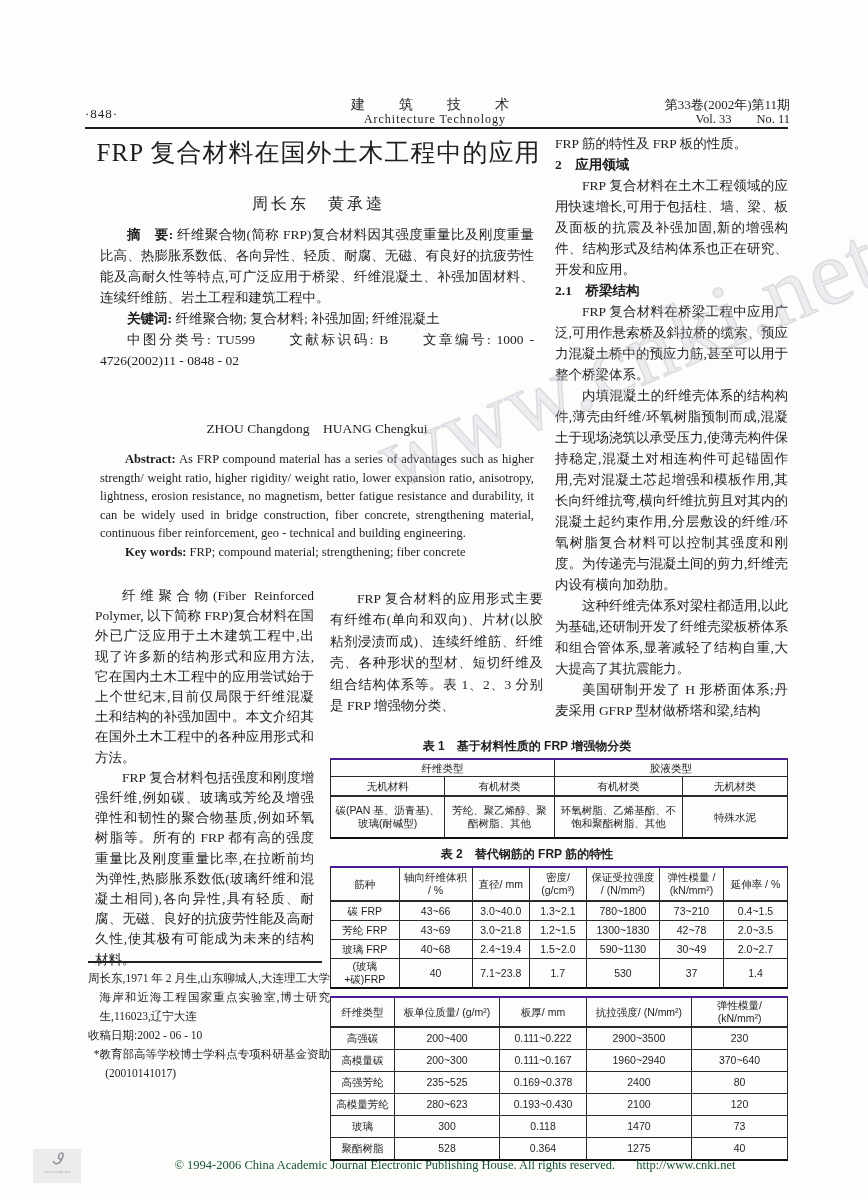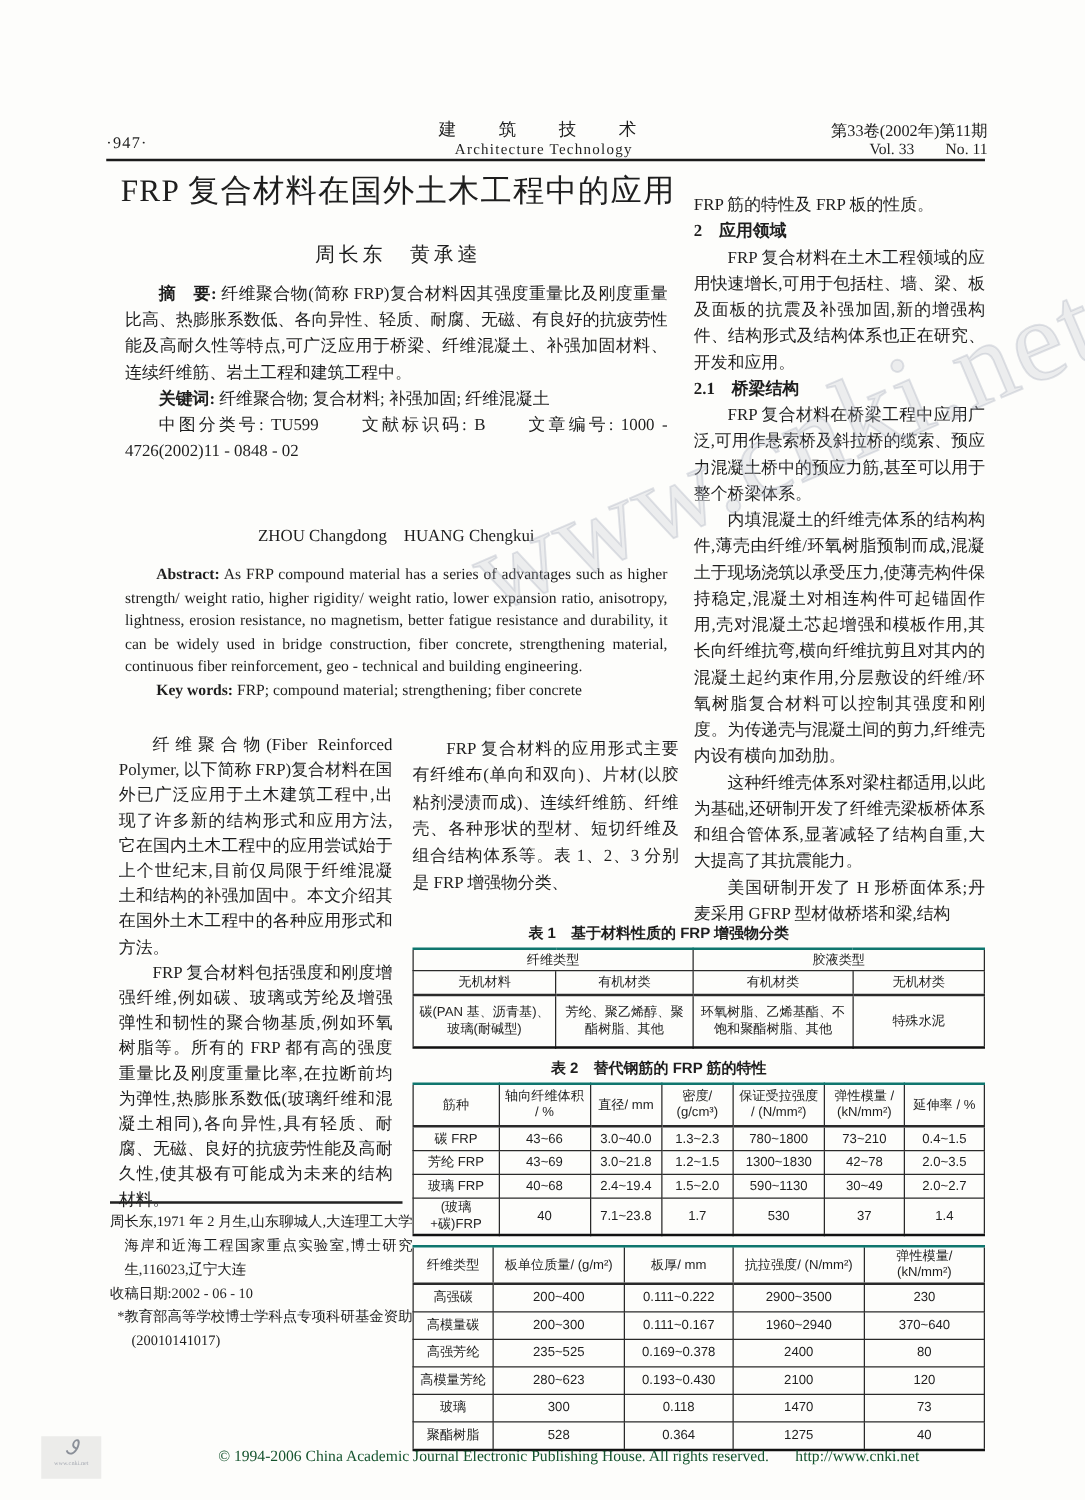--- a/index.html
+++ b/index.html
@@ -27,35 +27,35 @@
   .enauthors{left:100px;top:420px;width:434px;text-align:center;font-size:13.5px;}
   .enabs{left:100px;top:450px;width:434px;font-size:12.5px;line-height:18.6px;text-align:justify;}
   .enabs p{margin:0;text-indent:2em;}
   
   .col{font-size:13.5px;text-align:justify;}
   .col p{margin:0;text-indent:2em;}
   .col p.noindent{text-indent:0;}
   .col .h{font-weight:bold;text-indent:0;}
   .col-left{left:95px;top:586px;width:219px;line-height:20.2px;}
   .col-mid{left:330px;top:588px;width:213px;line-height:21.4px;}
-  .col-right{left:555px;top:133px;width:233px;line-height:21px;margin-top:20px;}
+  .col-right{left:555px;top:133px;width:233px;line-height:21px;}
   
   .bio-rule{left:88px;top:961px;width:234px;height:2px;background:#222;}
   .bio{left:88px;top:969px;width:242px;font-size:11.5px;line-height:19px;text-align:justify;}
   .bio p{margin:0;}
   .bio .hang{padding-left:1em;text-indent:-1em;}
   .bio .fund{padding-left:1.5em;text-indent:-1em;}
   
   .tables{left:330px;top:738px;width:394px;}
   .tcap{text-align:center;font-weight:bold;font-size:12px;margin:0 0 3px 0;font-family:"Liberation Sans","DejaVu Sans",sans-serif;}
   table.tbl{width:458px;border-collapse:collapse;table-layout:fixed;margin:0 0 7px 0;
             font-family:"Liberation Sans","DejaVu Sans",sans-serif;}
   table.tbl th,table.tbl td{border:1px solid #2a2a2a;padding:1px 2px;text-align:center;
             vertical-align:middle;font-size:10.5px;line-height:13px;font-weight:normal;}
-  table.tbl{border-top:2px solid #0f766e;border-bottom:2px solid #111;}
+  table.tbl{border-top:2px solid #4c1d95;border-bottom:2px solid #111;}
   tr.thick th{border-bottom-width:2px;}
   .t2h th{height:30px;}
   .t2r td{height:16px;}
   .t3h th{height:22px;}
   .t3r td{height:19px;}
   .t1g th{height:14px;}
   .t1s th{height:16px;}
   .t1d td{height:38px;}
   
   .watermark{left:360px;top:300px;width:560px;transform:rotate(-23deg);transform-origin:center;
@@ -69,21 +69,21 @@
          font-family:"Liberation Serif","DejaVu Serif",serif;}
   .ftext .url{margin-left:18px;}
 </style>
 </head>
 <body>
 
 <div class="page">
 
   <div class="abs-pos watermark">www.cnki.net</div>
 
-  <div class="abs-pos pagenum">·947·</div>
+  <div class="abs-pos pagenum">·848·</div>
   <div class="abs-pos hdr-center">
     <div class="cn">建　筑　技　术</div>
     <div class="en">Architecture  Technology</div>
   </div>
   <div class="abs-pos hdr-right">
     <div class="cn">第33卷(2002年)第11期</div>
     <div class="en">Vol. 33　　No. 11</div>
   </div>
   <div class="abs-pos hdr-rule"></div>
 
@@ -177,21 +177,21 @@
         <th>直径/ mm</th>
         <th>密度/ (g/cm³)</th>
         <th>保证受拉强度 / (N/mm²)</th>
         <th>弹性模量 / (kN/mm²)</th>
         <th>延伸率 / %</th>
       </tr>
       <tr class="t2r">
         <td>碳 FRP</td>
         <td>43~66</td>
         <td>3.0~40.0</td>
-        <td>1.3~2.3</td>
+        <td>1.3~2.1</td>
         <td>780~1800</td>
         <td>73~210</td>
         <td>0.4~1.5</td>
       </tr>
       <tr class="t2r">
         <td>芳纶 FRP</td>
         <td>43~69</td>
         <td>3.0~21.8</td>
         <td>1.2~1.5</td>
         <td>1300~1830</td>

